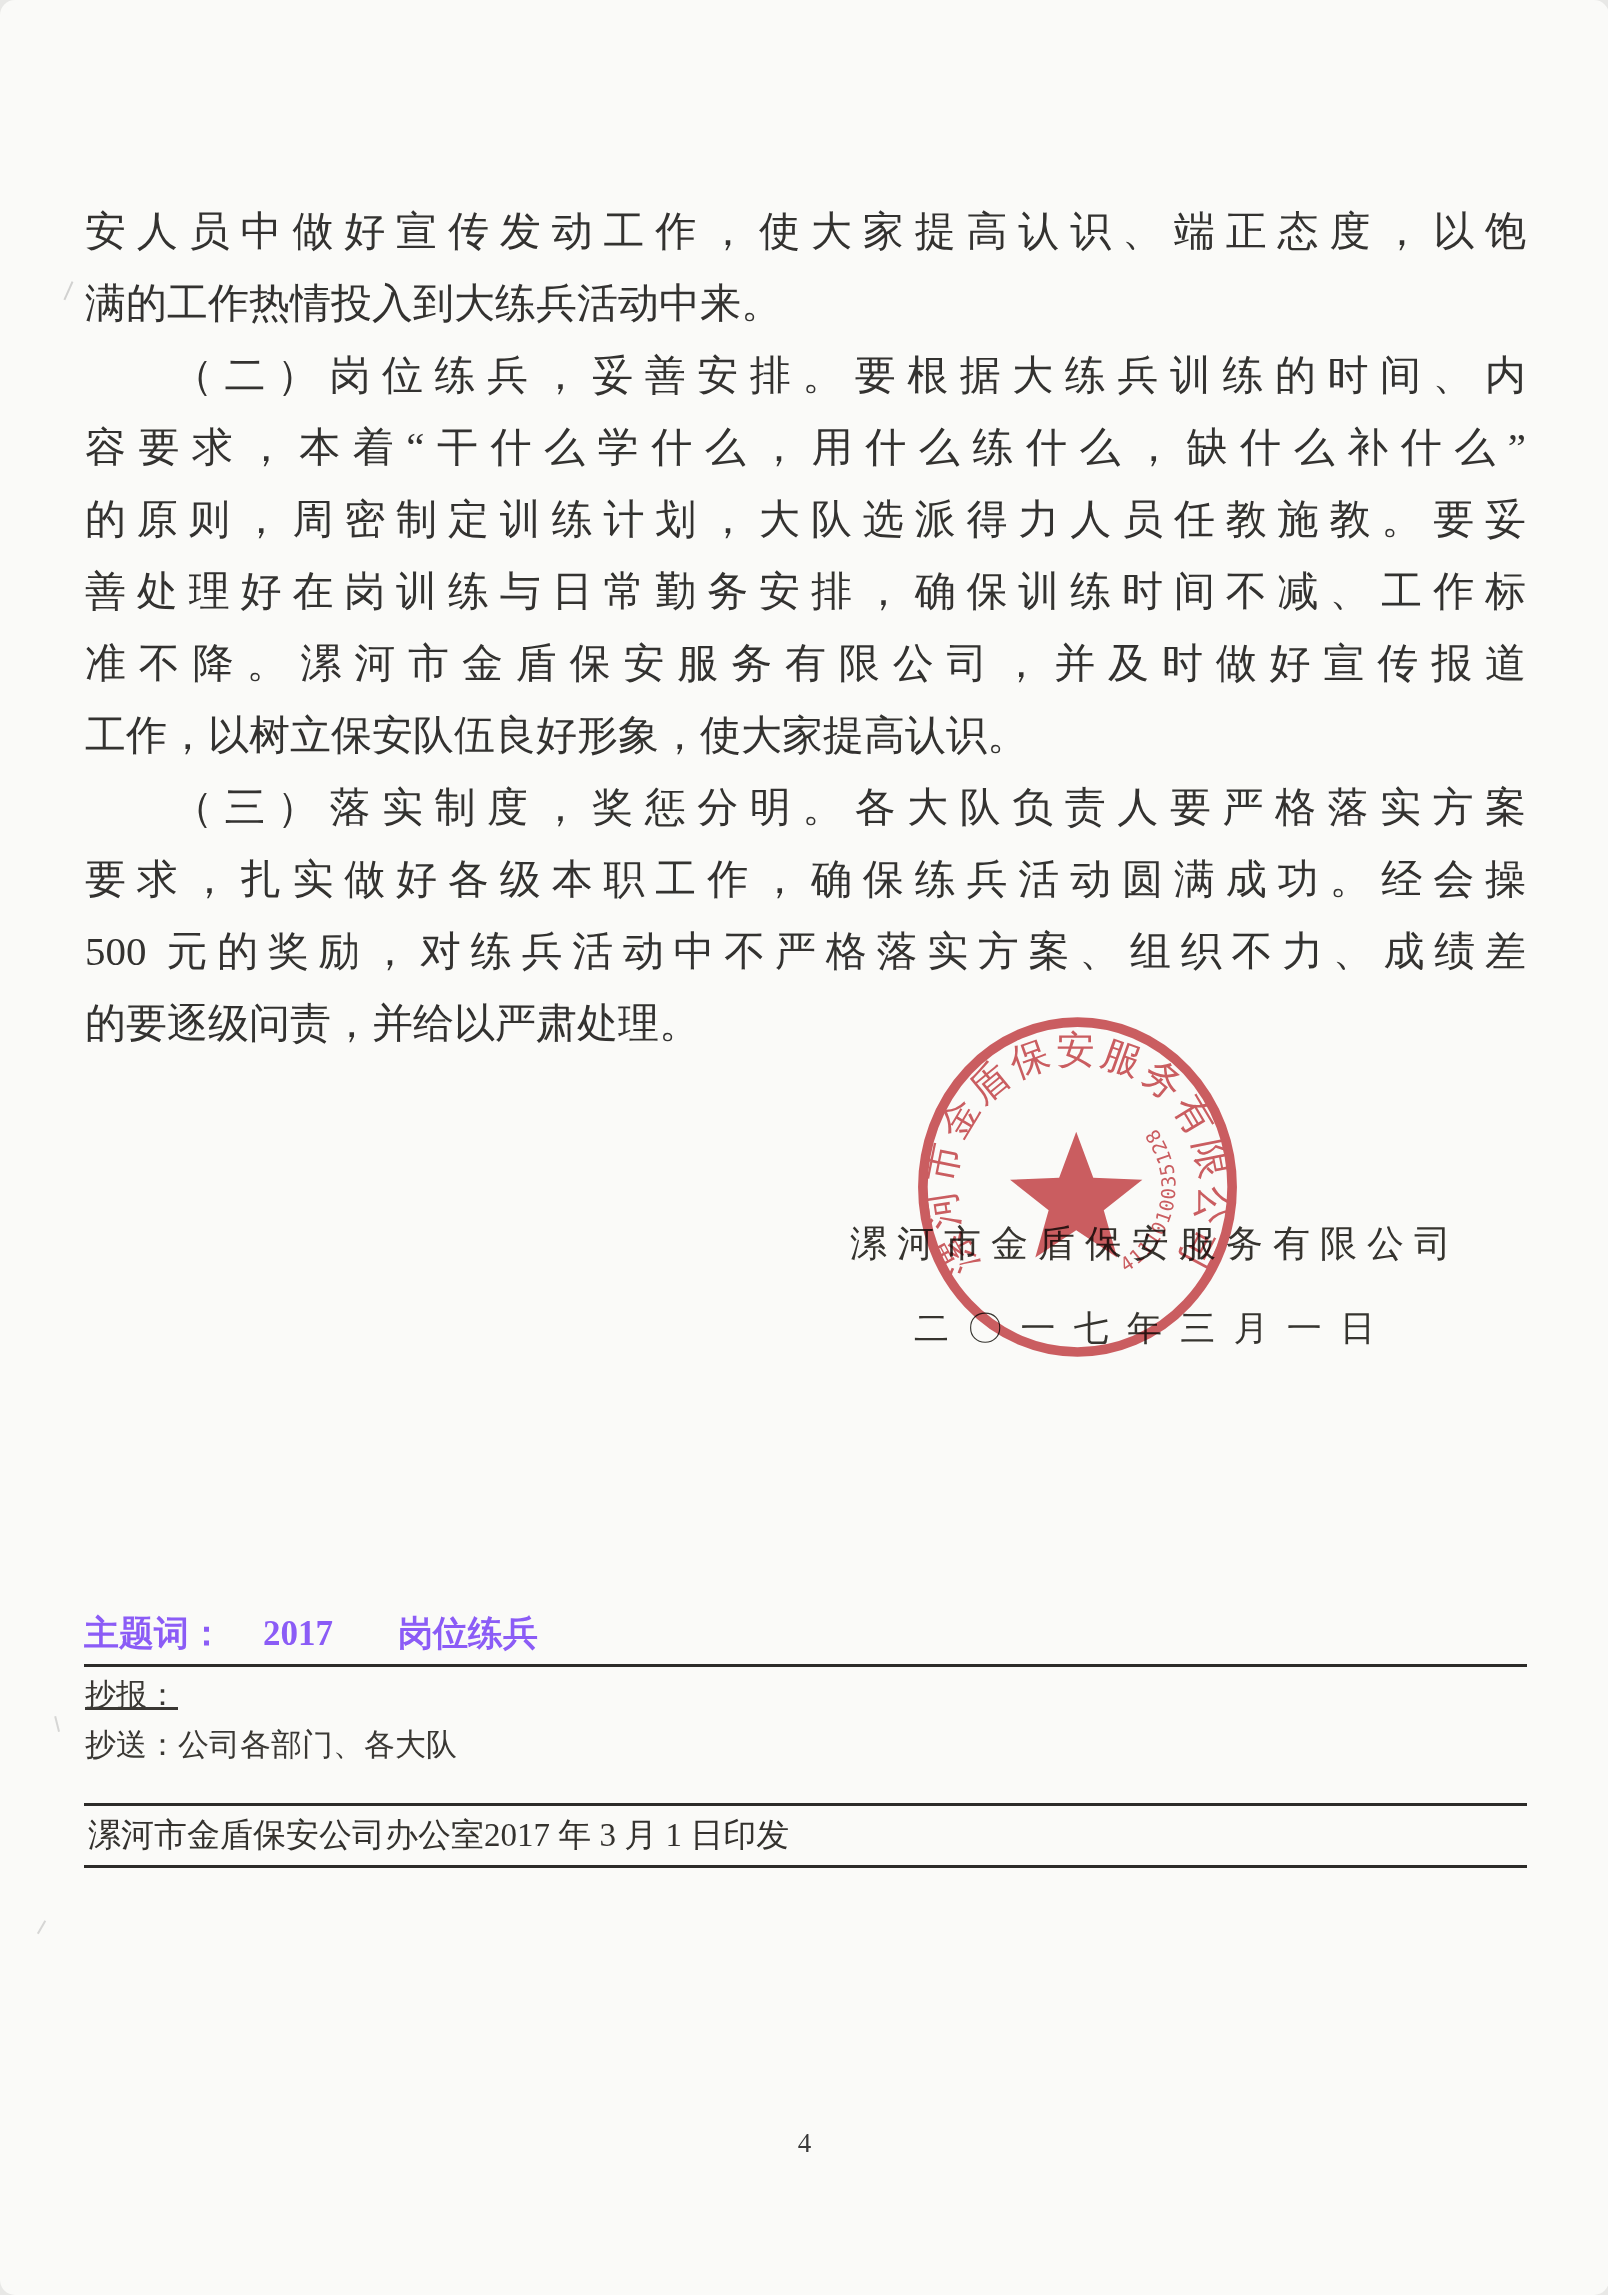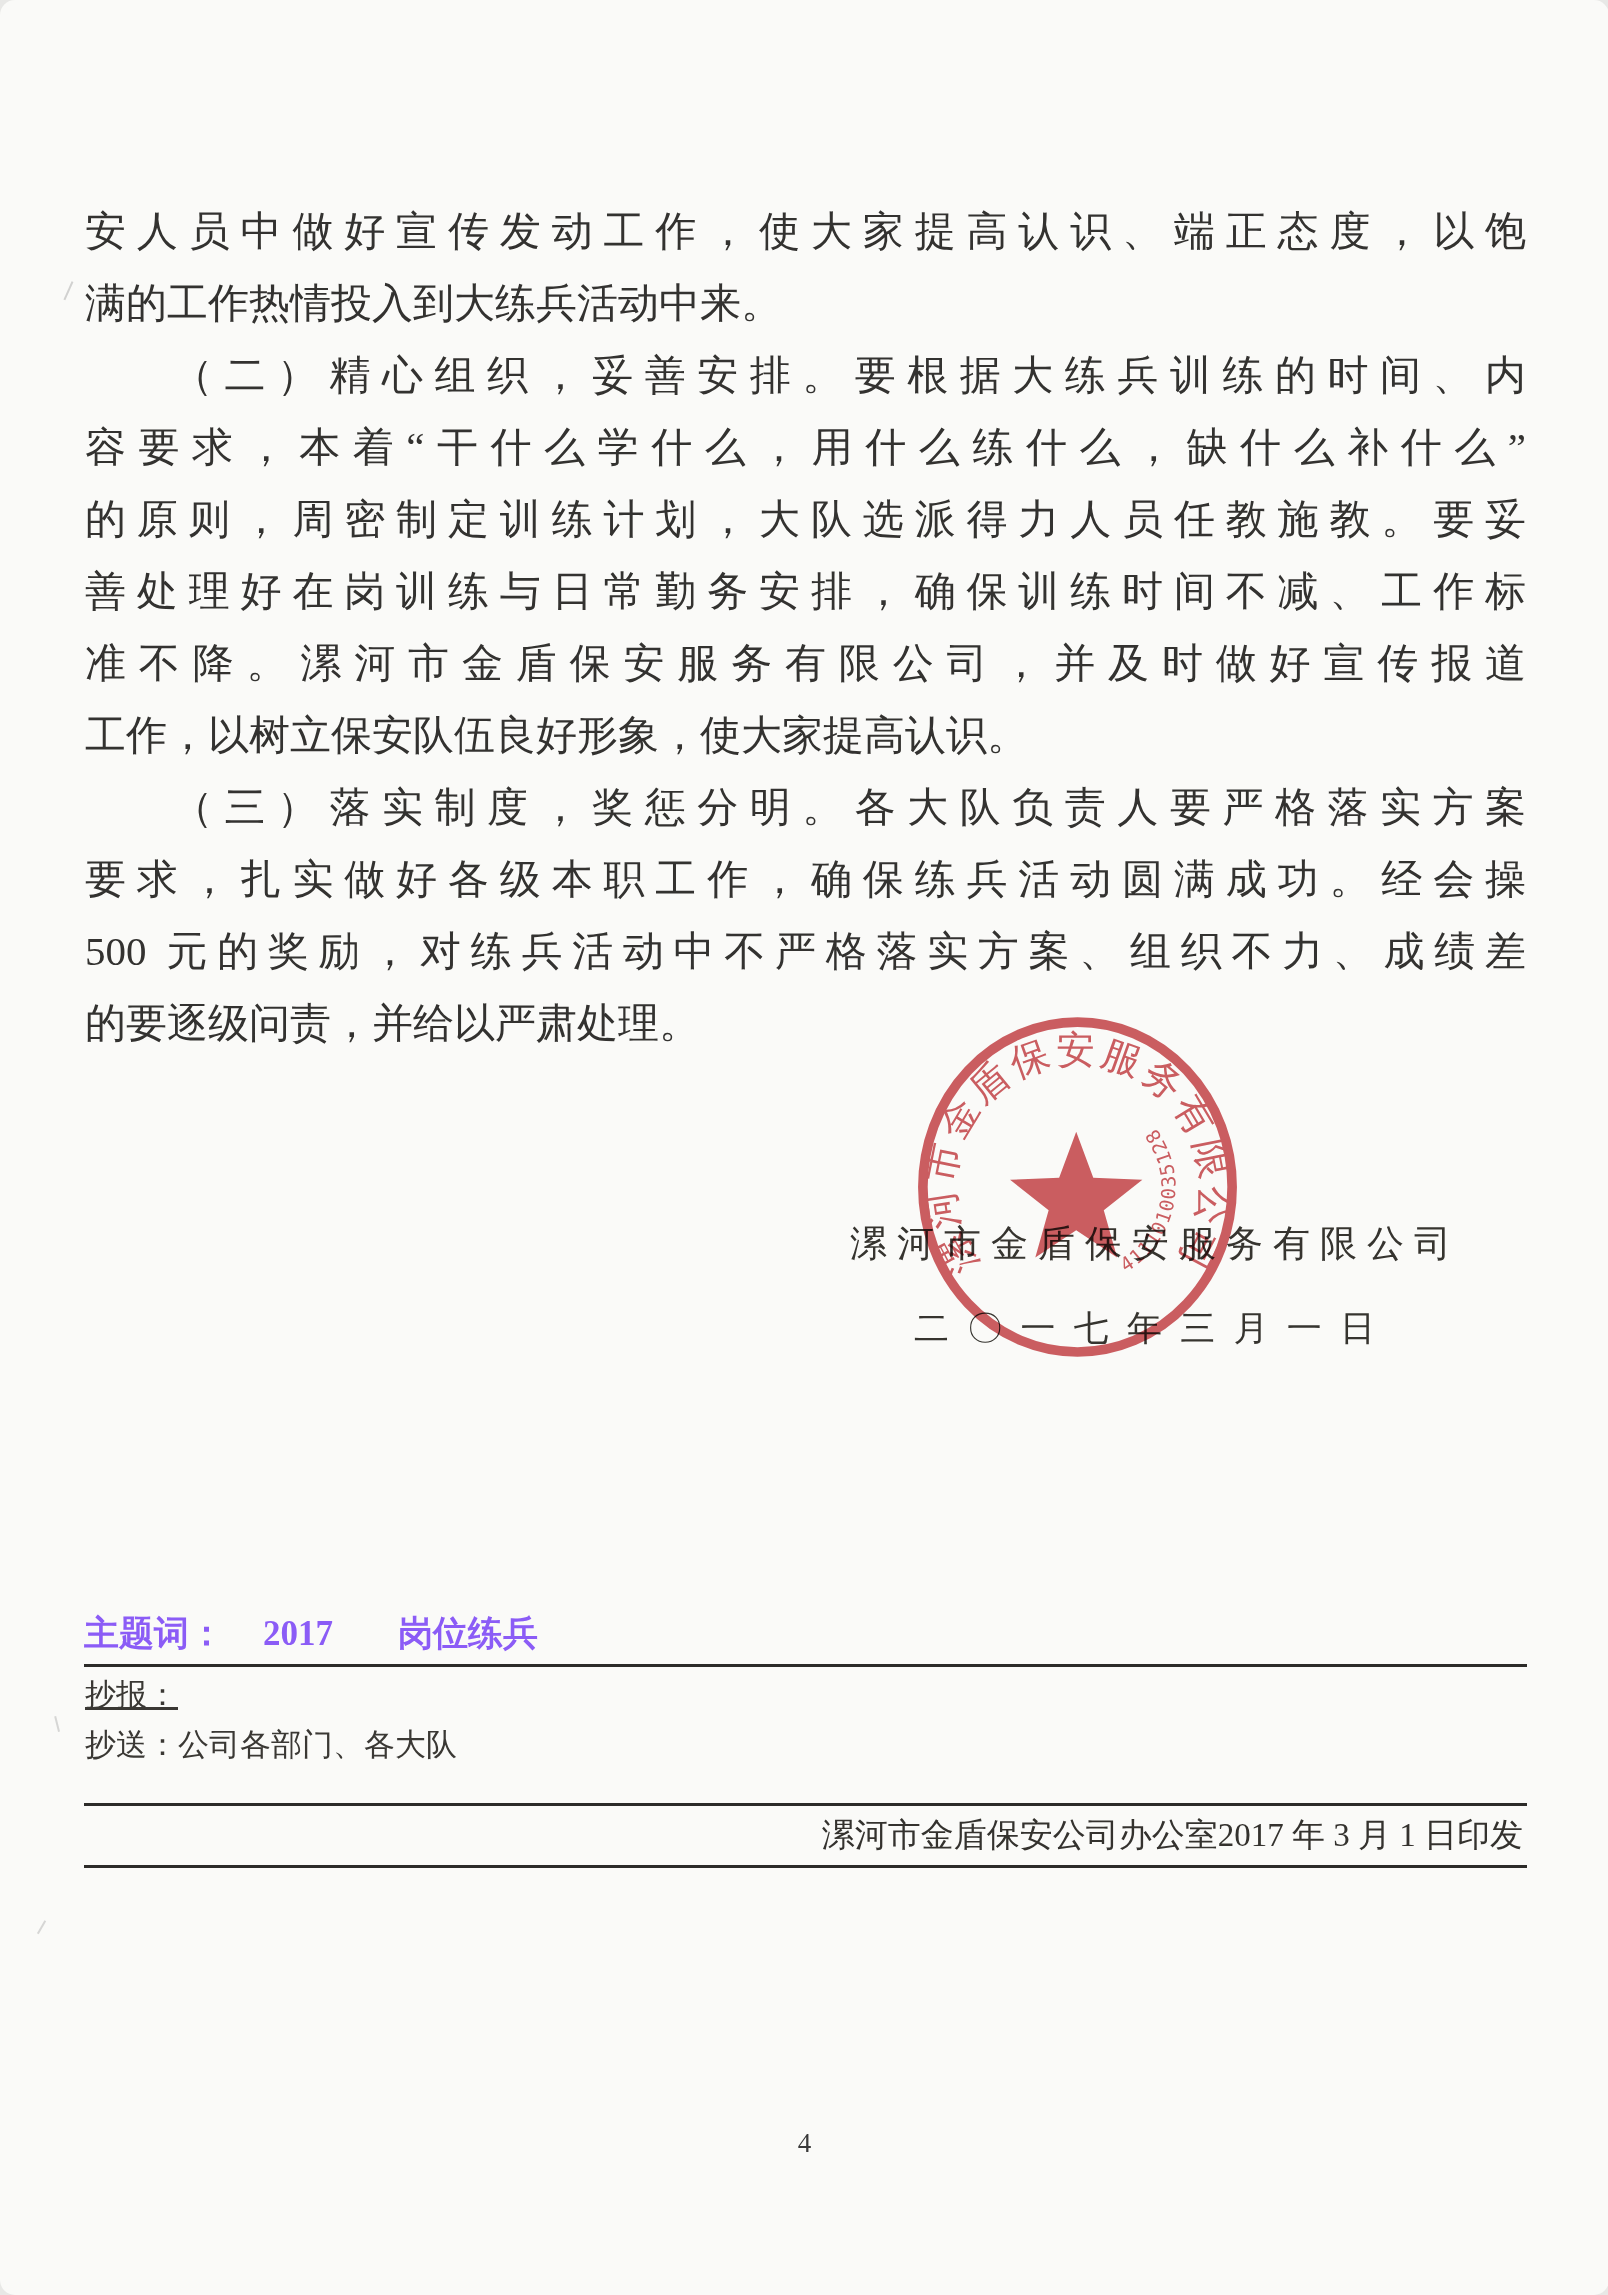--- a/index.html
+++ b/index.html
@@ -76,21 +76,21 @@
   .cc-send-row {
     position: absolute;
     left: 85px; top: 1724px;
     font-size: 31px; color: #3a3834; text-align: right;
   }
   .issuer-bar {
     position: absolute;
     left: 84px; top: 1803px; width: 1443px; height: 65px;
     border-top: 3.3px solid #2c2b29;
     border-bottom: 3.3px solid #2c2b29;
-    display: flex; align-items: center; justify-content: flex-end;
+    display: flex; align-items: center; justify-content: flex-start;
     font-size: 33px; color: #34322e;
     padding: 0 4px; box-sizing: border-box;
   }
   .page-number {
     position: absolute;
     left: 0; top: 2128px; width: 100%;
     text-align: center;
     font-size: 27px; color: #3a3a3a;
   }
 
@@ -101,21 +101,21 @@
   .artifact.a3 { left:40px; top:1922px; width:9.4px; height:14.7px; border-left:2.7px solid #9a9a9a; transform:rotate(30deg); }
 </style>
 </head>
 <body>
 
 <div class="page">
 
   <div class="body-text">
     <div class="bline">安人员中做好宣传发动工作，使大家提高认识、端正态度，以饱</div>
     <div class="bline para-end">满的工作热情投入到大练兵活动中来。</div>
-    <div class="bline indent">（二）精心组织，妥善安排。要根据大练兵训练的时间、内</div>
+    <div class="bline indent">（二）岗位练兵，妥善安排。要根据大练兵训练的时间、内</div>
     <div class="bline">容要求，本着“干什么学什么，用什么练什么，缺什么补什么”</div>
     <div class="bline">的原则，周密制定训练计划，大队选派得力人员任教施教。要妥</div>
     <div class="bline">善处理好在岗训练与日常勤务安排，确保训练时间不减、工作标</div>
     <div class="bline">准不降。漯河市金盾保安服务有限公司，并及时做好宣传报道</div>
     <div class="bline para-end">工作，以树立保安队伍良好形象，使大家提高认识。</div>
     <div class="bline indent">（三）落实制度，奖惩分明。各大队负责人要严格落实方案</div>
     <div class="bline">要求，扎实做好各级本职工作，确保练兵活动圆满成功。经会操</div>
     <div class="bline">500 元的奖励，对练兵活动中不严格落实方案、组织不力、成绩差</div>
     <div class="bline para-end">的要逐级问责，并给以严肃处理。</div>
   </div>

